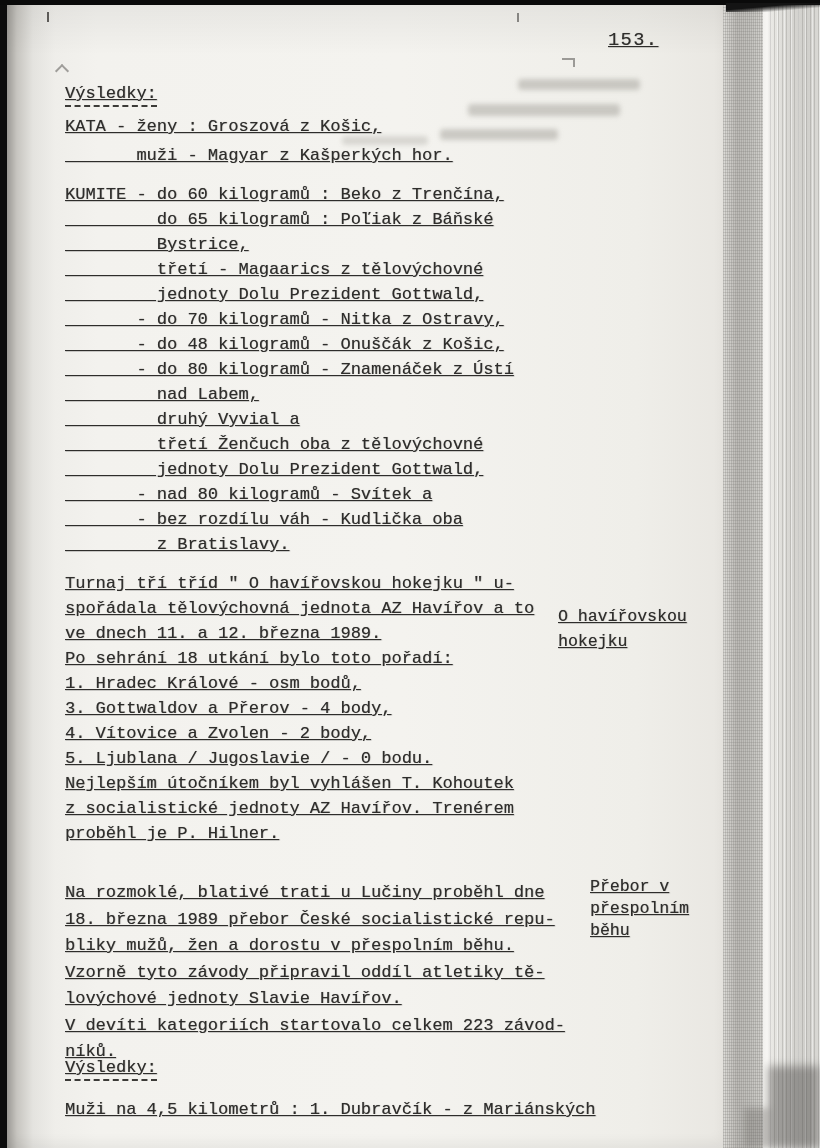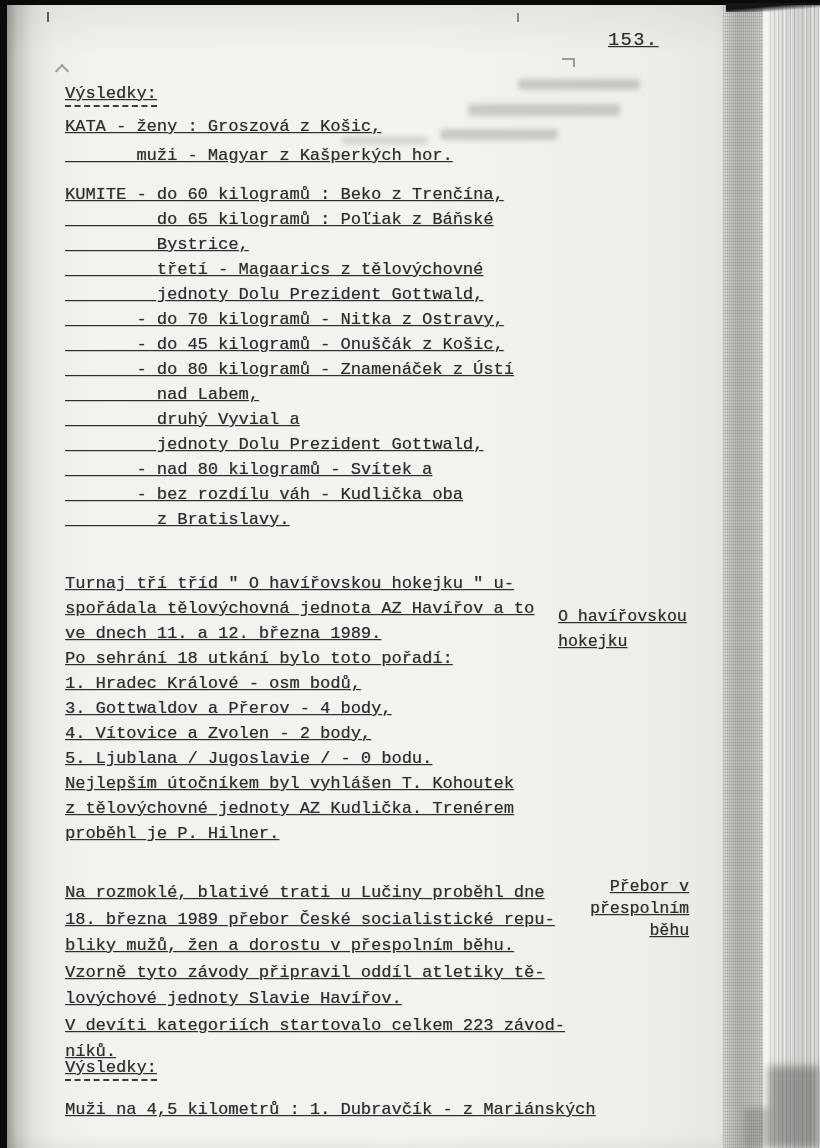--- a/index.html
+++ b/index.html
@@ -86,21 +86,21 @@
     display: inline-block;
     font-size: 17px;
     padding-bottom: 2px;
     border-bottom: 2.5px dashed #3c3b38;
   }
 
   .margin-note { position: absolute; }
   #hockeyNote { left: 558px; top: 604px; }
   #hockeyNote .mline { line-height: 25px; }
   #crossNote  { left: 590px; top: 876px; }
-  #crossNote .mline  { line-height: 22px; text-align: right; }
+  #crossNote .mline  { line-height: 22px; }
   .mline { white-space: pre; font-size: 16.5px; }
 
   .pagenum {
     position: absolute; left: 608px; top: 30px;
     font-size: 18.5px; letter-spacing: 1.5px;
   }
 
   
   .mark { position: absolute; background: #5d5b58; }
   .mark-tick1 { left: 47px;  top: 12px; width: 2px; height: 10px; }
@@ -157,41 +157,42 @@
     <div class="tline">       muži - Magyar z Kašperkých hor.</div>
   </div>
 
 <div class="sec" id="kumiteBlock">
     <div class="tline">KUMITE - do 60 kilogramů : Beko z Trenčína,</div>
     <div class="tline">         do 65 kilogramů : Poľiak z Báňské</div>
     <div class="tline">         Bystrice,</div>
     <div class="tline">         třetí - Magaarics z tělovýchovné</div>
     <div class="tline">         jednoty Dolu Prezident Gottwald,</div>
     <div class="tline">       - do 70 kilogramů - Nitka z Ostravy,</div>
-    <div class="tline">       - do 45 kilogramů - Onuščák z Košic,</div>
+    <div class="tline">       - do 48 kilogramů - Onuščák z Košic,</div>
     <div class="tline">       - do 80 kilogramů - Znamenáček z Ústí</div>
     <div class="tline">         nad Labem,</div>
     <div class="tline">         druhý Vyvial a</div>
+    <div class="tline">         třetí Ženčuch oba z tělovýchovné</div>
     <div class="tline">         jednoty Dolu Prezident Gottwald,</div>
     <div class="tline">       - nad 80 kilogramů - Svítek a</div>
     <div class="tline">       - bez rozdílu váh - Kudlička oba</div>
     <div class="tline">         z Bratislavy.</div>
   </div>
 
 <div class="sec" id="hockeyBlock">
     <div class="tline">Turnaj tří tříd " O havířovskou hokejku " u-</div>
     <div class="tline">spořádala tělovýchovná jednota AZ Havířov a to</div>
     <div class="tline">ve dnech 11. a 12. března 1989.</div>
     <div class="tline">Po sehrání 18 utkání bylo toto pořadí:</div>
     <div class="tline">1. Hradec Králové - osm bodů,</div>
     <div class="tline">3. Gottwaldov a Přerov - 4 body,</div>
     <div class="tline">4. Vítovice a Zvolen - 2 body,</div>
     <div class="tline">5. Ljublana / Jugoslavie / - 0 bodu.</div>
     <div class="tline">Nejlepším útočníkem byl vyhlášen T. Kohoutek</div>
-    <div class="tline">z tělovýchovné jednoty AZ Kudlička. Trenérem</div>
+    <div class="tline">z socialistické jednoty AZ Havířov. Trenérem</div>
     <div class="tline">proběhl je P. Hilner.</div>
   </div>
 
 <div class="margin-note" id="hockeyNote">
     <div class="mline">O havířovskou</div>
     <div class="mline">hokejku</div>
   </div>
 
 <div class="sec" id="crossBlock">
     <div class="tline">Na rozmoklé, blativé trati u Lučiny proběhl dne</div>

